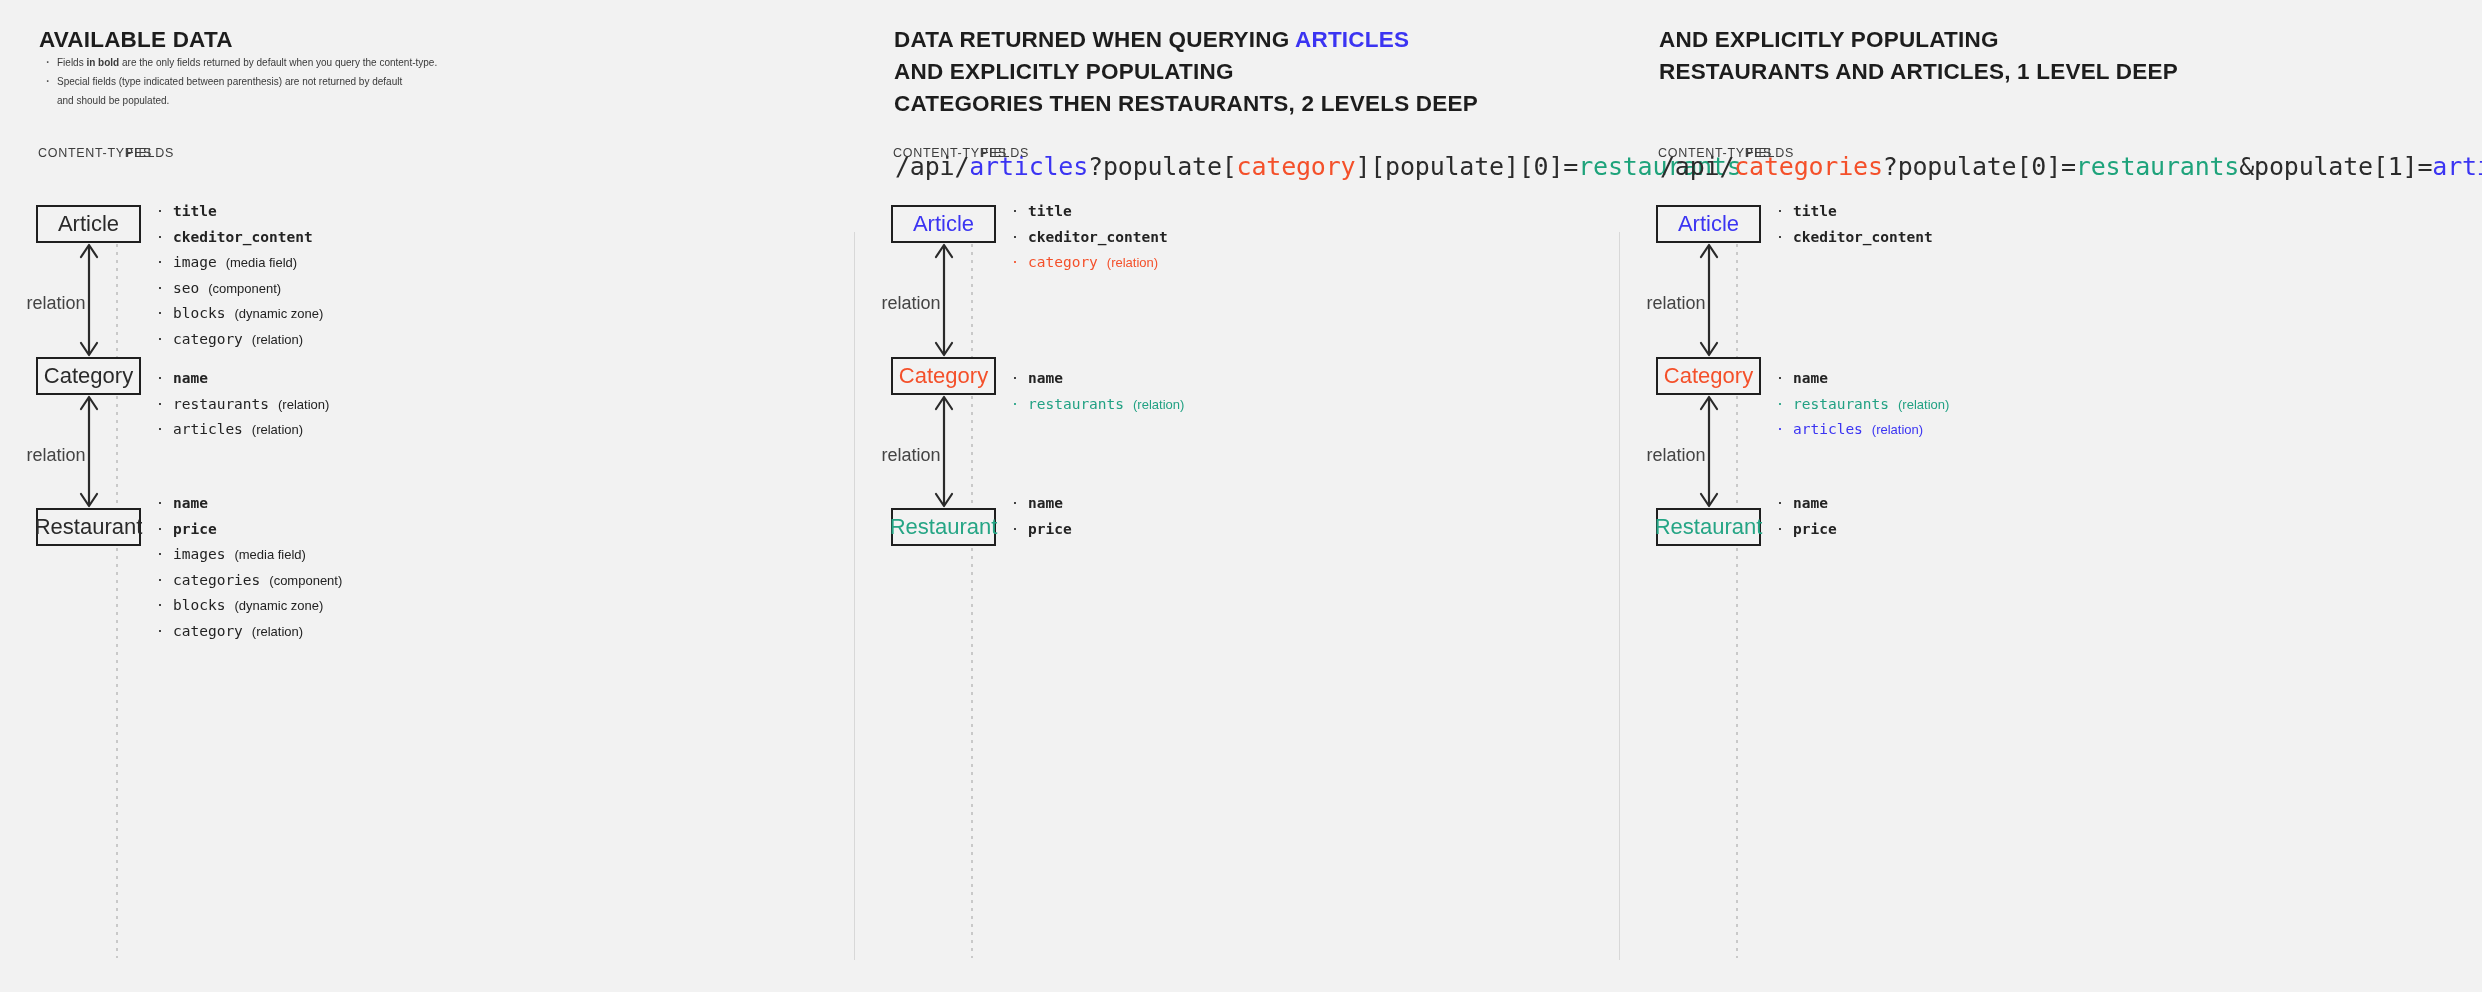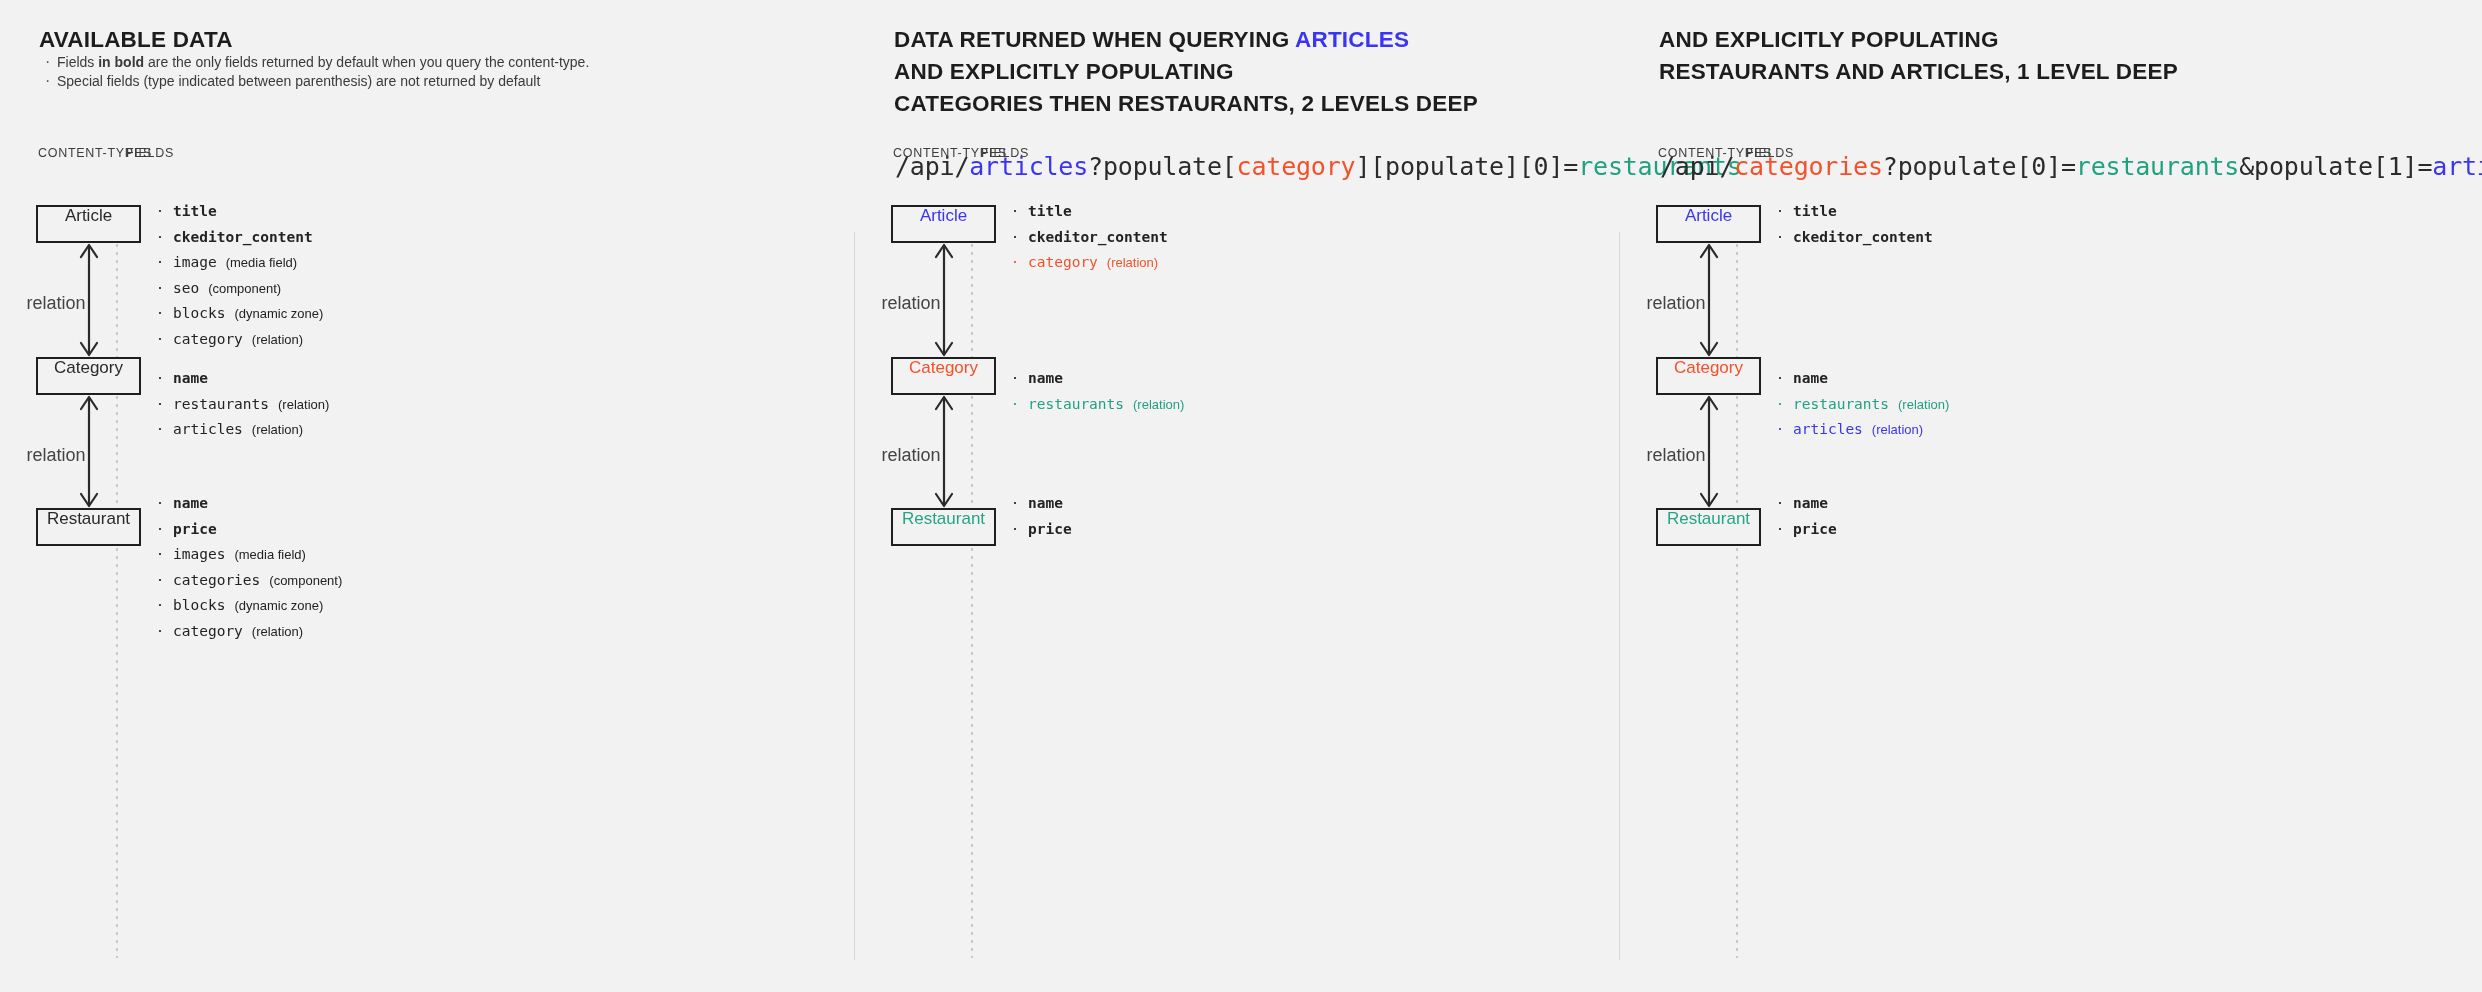--- a/index.html
+++ b/index.html
@@ -38,21 +38,21 @@
     letter-spacing: .2px;
     color: #1d1d1d;
     line-height: 32px;
     white-space: nowrap;
   }
   .heading .accent-blue { color: #3b34f2; }
   .heading .accent-red  { color: #f4502a; }
 
   .bullets {
     position: absolute;
-    font-size: 14px;
+    font-size: 10px;
     line-height: 19px;
     color: #3a3a3a;
   }
   .bullets ul { margin: 0; padding: 0; list-style: none; }
   .bullets li { position: relative; padding-left: 16px; }
   .bullets li::before {
     content: "\00B7";
     position: absolute; left: 4px; top: -1px;
     font-size: 16px; color: #555;
   }
@@ -90,23 +90,23 @@
   }
 
   
   .entity-box {
     position: absolute;
     width: 105px;
     height: 38px;
     border: 2.5px solid #1f1f1f;
     background: #f2f2f2;
     display: flex;
-    align-items: flex-start;
+    align-items: center;
     justify-content: center;
-    font-size: 17px;
+    font-size: 22px;
     color: #2a2a2a;
     line-height: 1;
   }
   .entity-box.tone-blue { color: #3b34f2; }
   .entity-box.tone-red  { color: #f4502a; }
   .entity-box.tone-teal { color: #25a585; }
 
   
   .arrow-link { position: absolute; width: 60px; }
   .arrow-link svg { display: block; }
@@ -159,20 +159,21 @@
   <div class="panel-divider" id="divider-2"></div>
 
   <div class="panel" id="panel-1">
       <div class="heading" style="left: 39px; top: 24px;">
         <div><span>AVAILABLE DATA</span></div>
       </div>
       <div class="bullets" style="left: 41px; top: 53px;">
         <ul>
           <li><span>Fields </span><strong>in bold</strong><span> are the only fields returned by default when you query the content-type.</span></li>
           <li><span>Special fields (type indicated between parenthesis) are not returned by default</span></li>
+          <li class="cont" style="list-style: none; padding-left: 16px; text-indent: 0px; --c: 1;"><span>and should be populated.</span></li>
         </ul>
       </div>
       <div class="col-label" style="left: 38px; top: 146px;">CONTENT-TYPES</div>
       <div class="col-label" style="left: 126px; top: 146px;">FIELDS</div>
       <div class="dotted-divider" style="left: 116px;"></div>
       <div class="entity-box " style="left: 36px; top: 205px;">
         <span>Article</span>
       </div>
       <div class="entity-box " style="left: 36px; top: 357px;">
         <span>Category</span>

